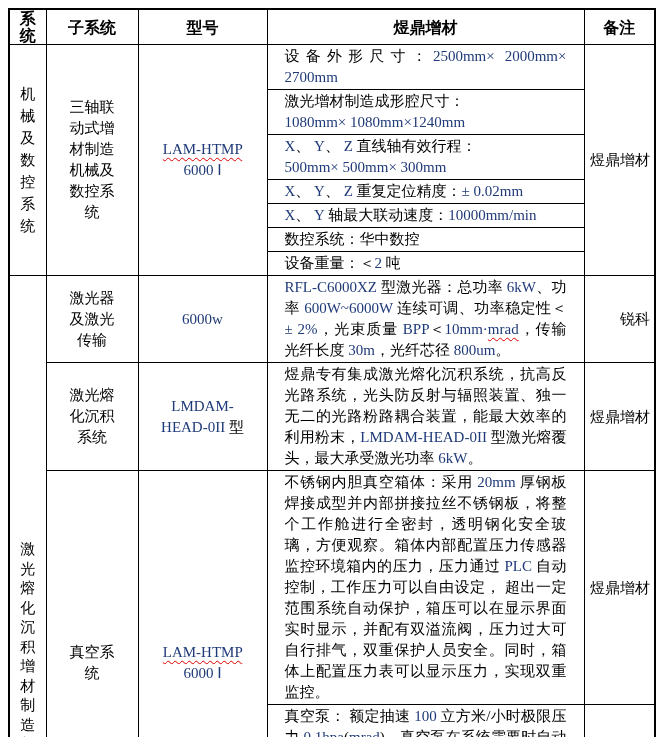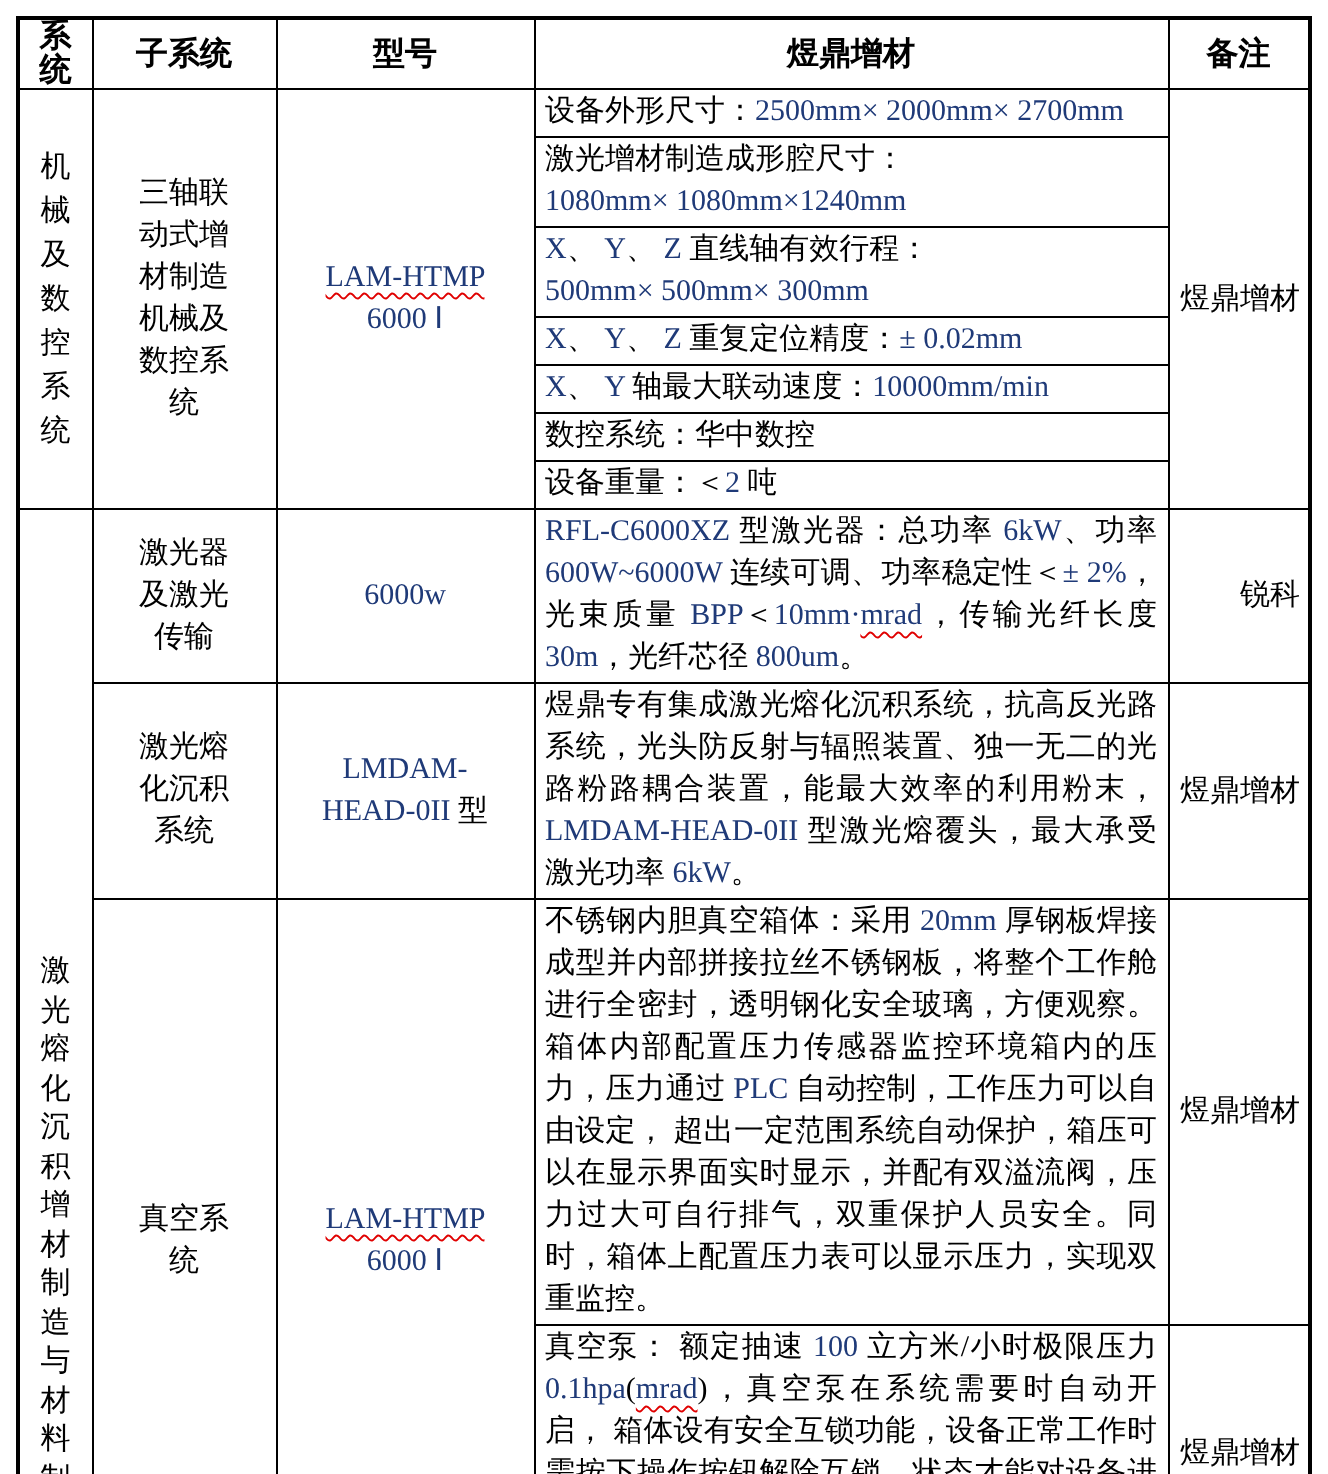--- a/index.html
+++ b/index.html
@@ -35,21 +35,21 @@
     font-size:16px;
     text-align:center;
     height:34px;
     line-height:17px;
     padding:0 2px;
   }
   td.cell-center{text-align:center;line-height:21px;padding:1px 19px;}
   td.cell-param{
     text-align:justify;
     line-height:21px;
-    padding:1px 5px;
+    padding:1px 17px;
     white-space:pre-line;
     vertical-align:middle;
   }
   td.cell-remark{text-align:right;line-height:20px;}
   td.cell-system{padding:0;text-align:center;vertical-align:middle;}
   td.cell-system-bottom{vertical-align:bottom;}
   .vtext{
     width:17px;
     margin:0 auto;
     text-align:center;

